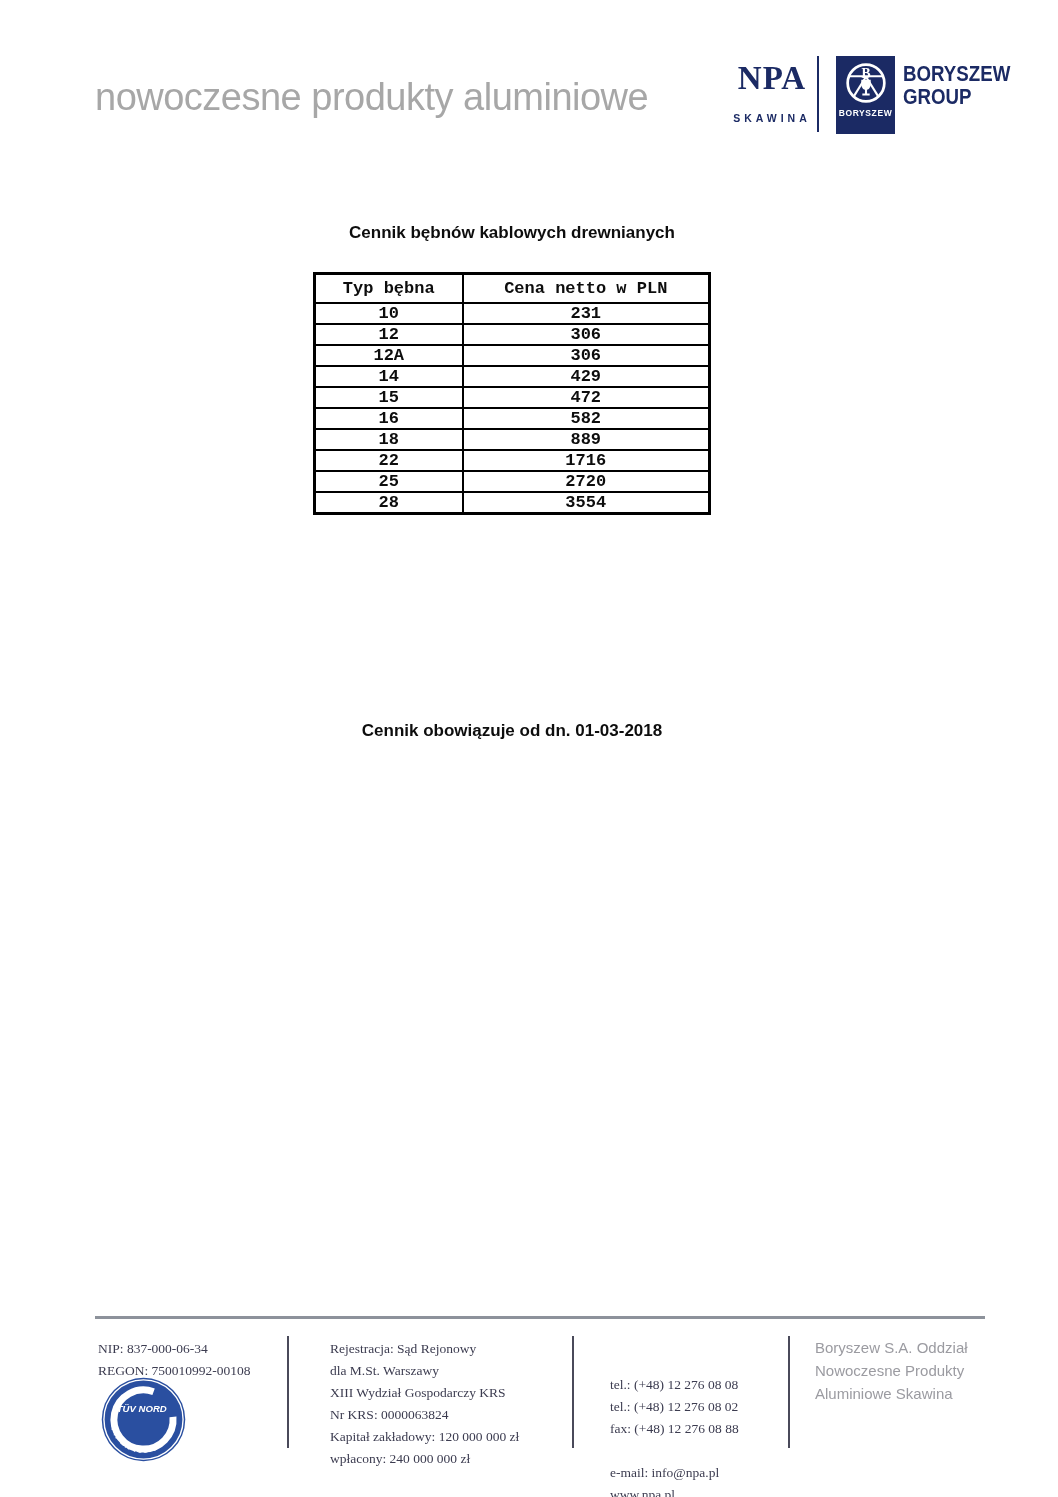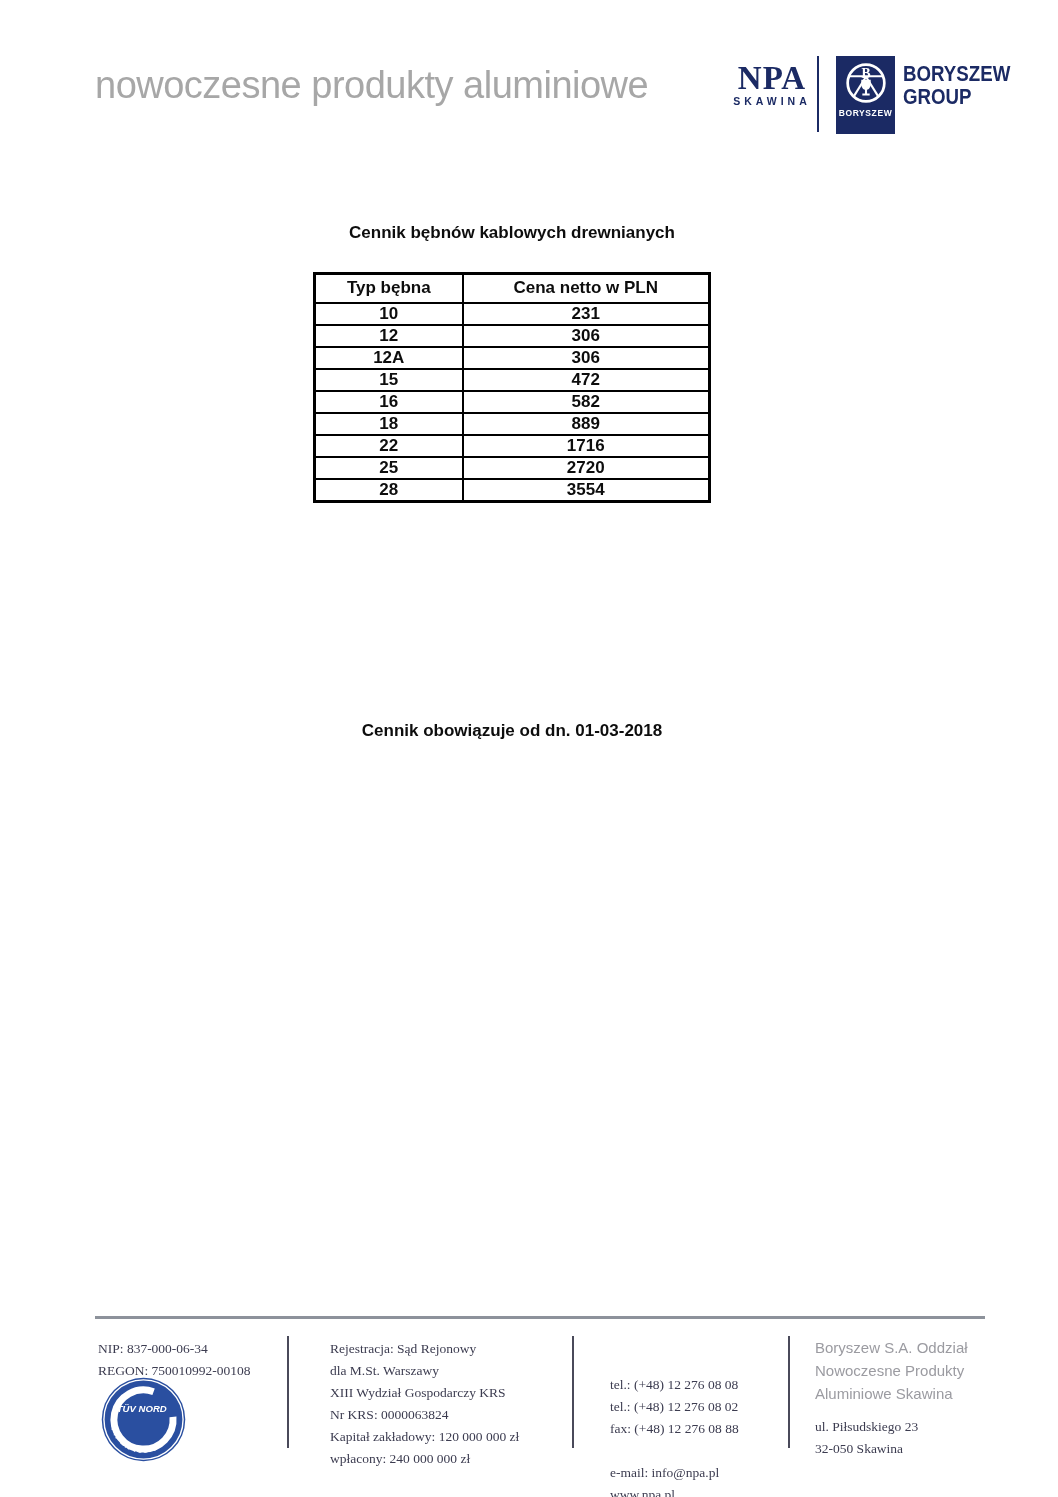--- a/index.html
+++ b/index.html
@@ -15,32 +15,32 @@
   .page{
     position:relative;
     width:1058px;height:1497px;
     background:#ffffff;
     font-family:"Liberation Sans", sans-serif;
     overflow:hidden;
     margin:0 auto;
   }
   
   .tagline{
-    position:absolute;left:95px;top:64px;
+    position:absolute;left:95px;top:76px;
     font-size:38px;font-weight:300;letter-spacing:-0.5px;
     color:var(--tagline-gray);
   }
   .npa-logo{position:absolute;left:731px;top:61px;width:82px;text-align:center;}
   .npa-name{
     font-family:"Liberation Serif", serif;font-weight:700;
     font-size:33px;color:var(--navy);letter-spacing:1px;line-height:34px;
   }
   .npa-sub{
     font-size:10.5px;font-weight:700;letter-spacing:4px;
-    color:var(--navy);margin-top:0;
+    color:var(--navy);margin-top:17px;
   }
   .logo-divider{
     position:absolute;left:817px;top:56px;width:2px;height:76px;
     background:var(--navy);
   }
   .bor-square{
     position:absolute;left:836px;top:56px;width:59px;height:78px;
     background:var(--navy);
     display:flex;flex-direction:column;align-items:center;
   }
@@ -59,20 +59,21 @@
   .doc-title{
     position:absolute;left:313px;top:223px;width:398px;
     text-align:center;font-weight:700;font-size:17px;color:#0d0d0d;
   }
   .price-table{
     position:absolute;left:313px;top:272px;width:398px;
     border-collapse:collapse;
     border:3px solid #000;
     font-weight:700;font-size:17px;color:#0d0d0d;
     table-layout:fixed;
+    font-family:Liberation Mono, monospace;
   }
   .price-table th,.price-table td{
     border:2px solid #000;text-align:center;padding:0;
   }
   .price-table th{height:29px;}
   .price-table td{height:19px;font-weight:700;}
   .price-table col.c1{width:148px;}
   .effective-note{
     position:absolute;left:313px;top:721px;width:398px;
     text-align:center;font-weight:700;font-size:17px;color:#0d0d0d;
@@ -159,20 +160,24 @@
         </tr>
         <tr>
           <td>12</td>
           <td>306</td>
         </tr>
         <tr>
           <td>12A</td>
           <td>306</td>
         </tr>
         <tr>
+          <td>14</td>
+          <td>429</td>
+        </tr>
+        <tr>
           <td>15</td>
           <td>472</td>
         </tr>
         <tr>
           <td>16</td>
           <td>582</td>
         </tr>
         <tr>
           <td>18</td>
           <td>889</td>
@@ -237,19 +242,15 @@
     </div>
 
   <div class="fdiv fdiv3"></div>
 
   <div class="fcol fcol4">
     <div class="company">
         <div class="fline">Boryszew S.A. Oddział</div>
         <div class="fline">Nowoczesne Produkty</div>
         <div class="fline">Aluminiowe Skawina</div>
       </div>
-    <div class="address">
-        <div class="fline">ul. Piłsudskiego 23</div>
-        <div class="fline">32-050 Skawina</div>
-      </div>
   </div>
 
 </div>
 
 </body></html>

